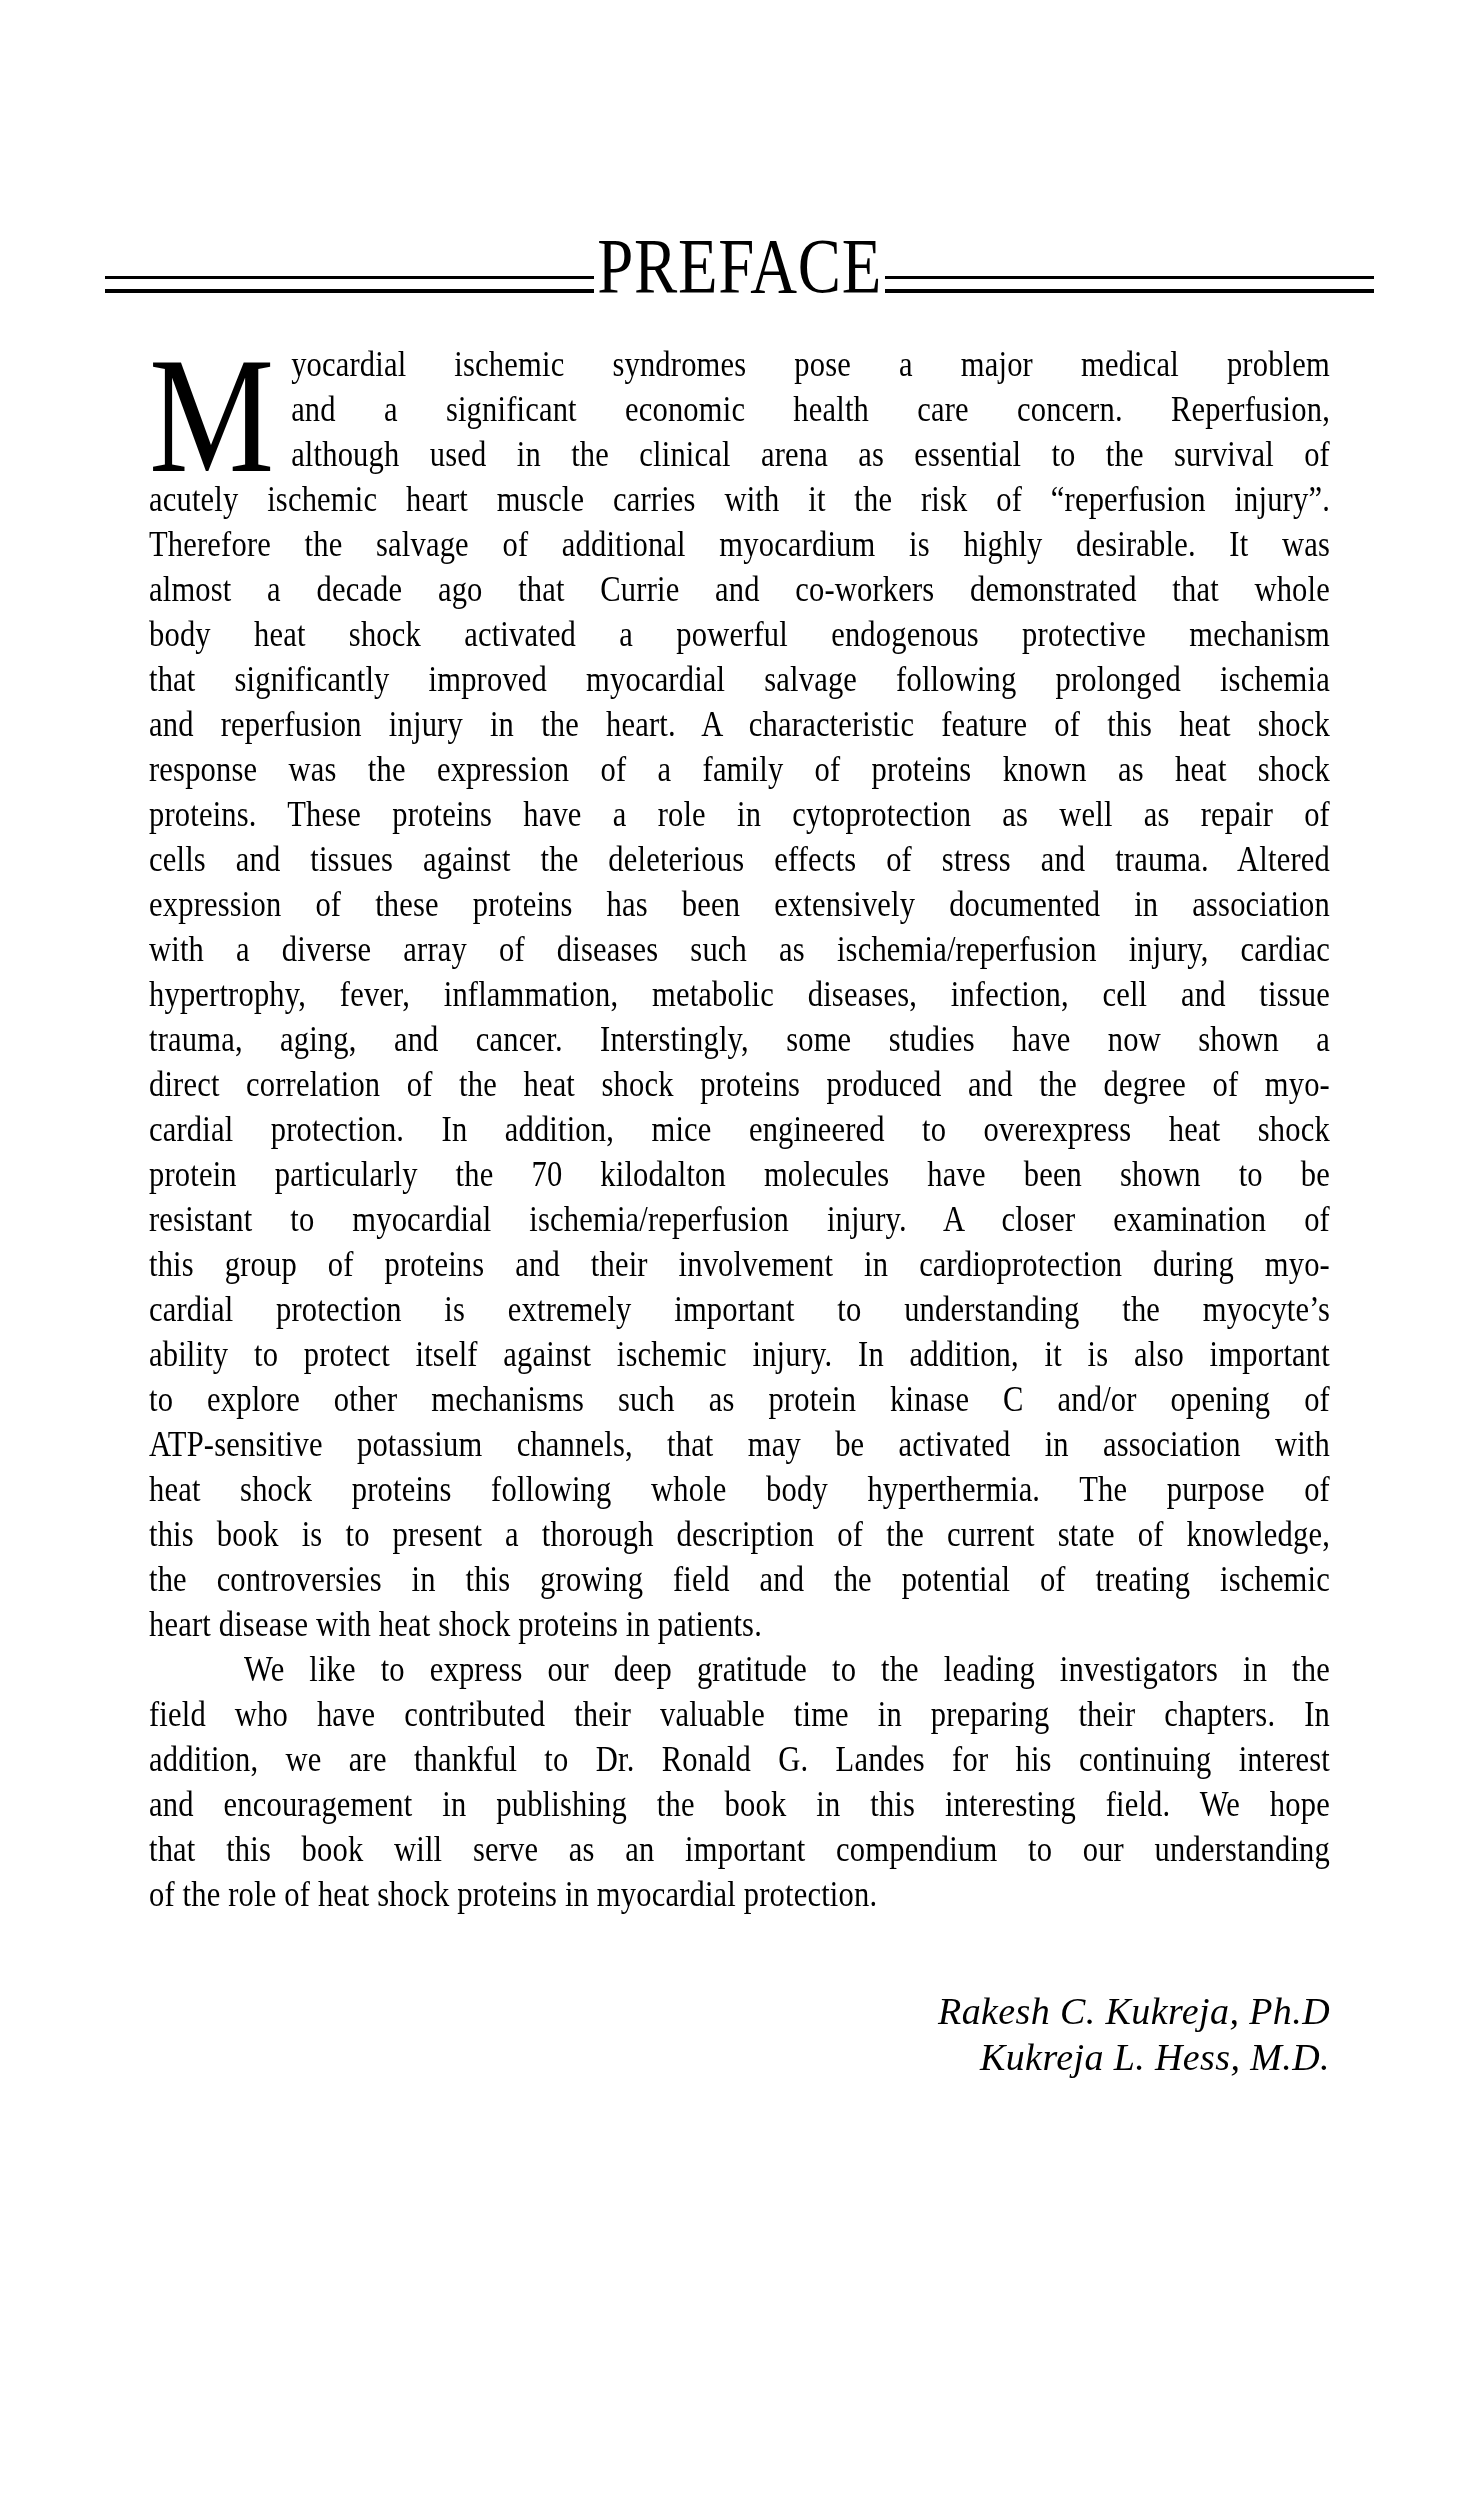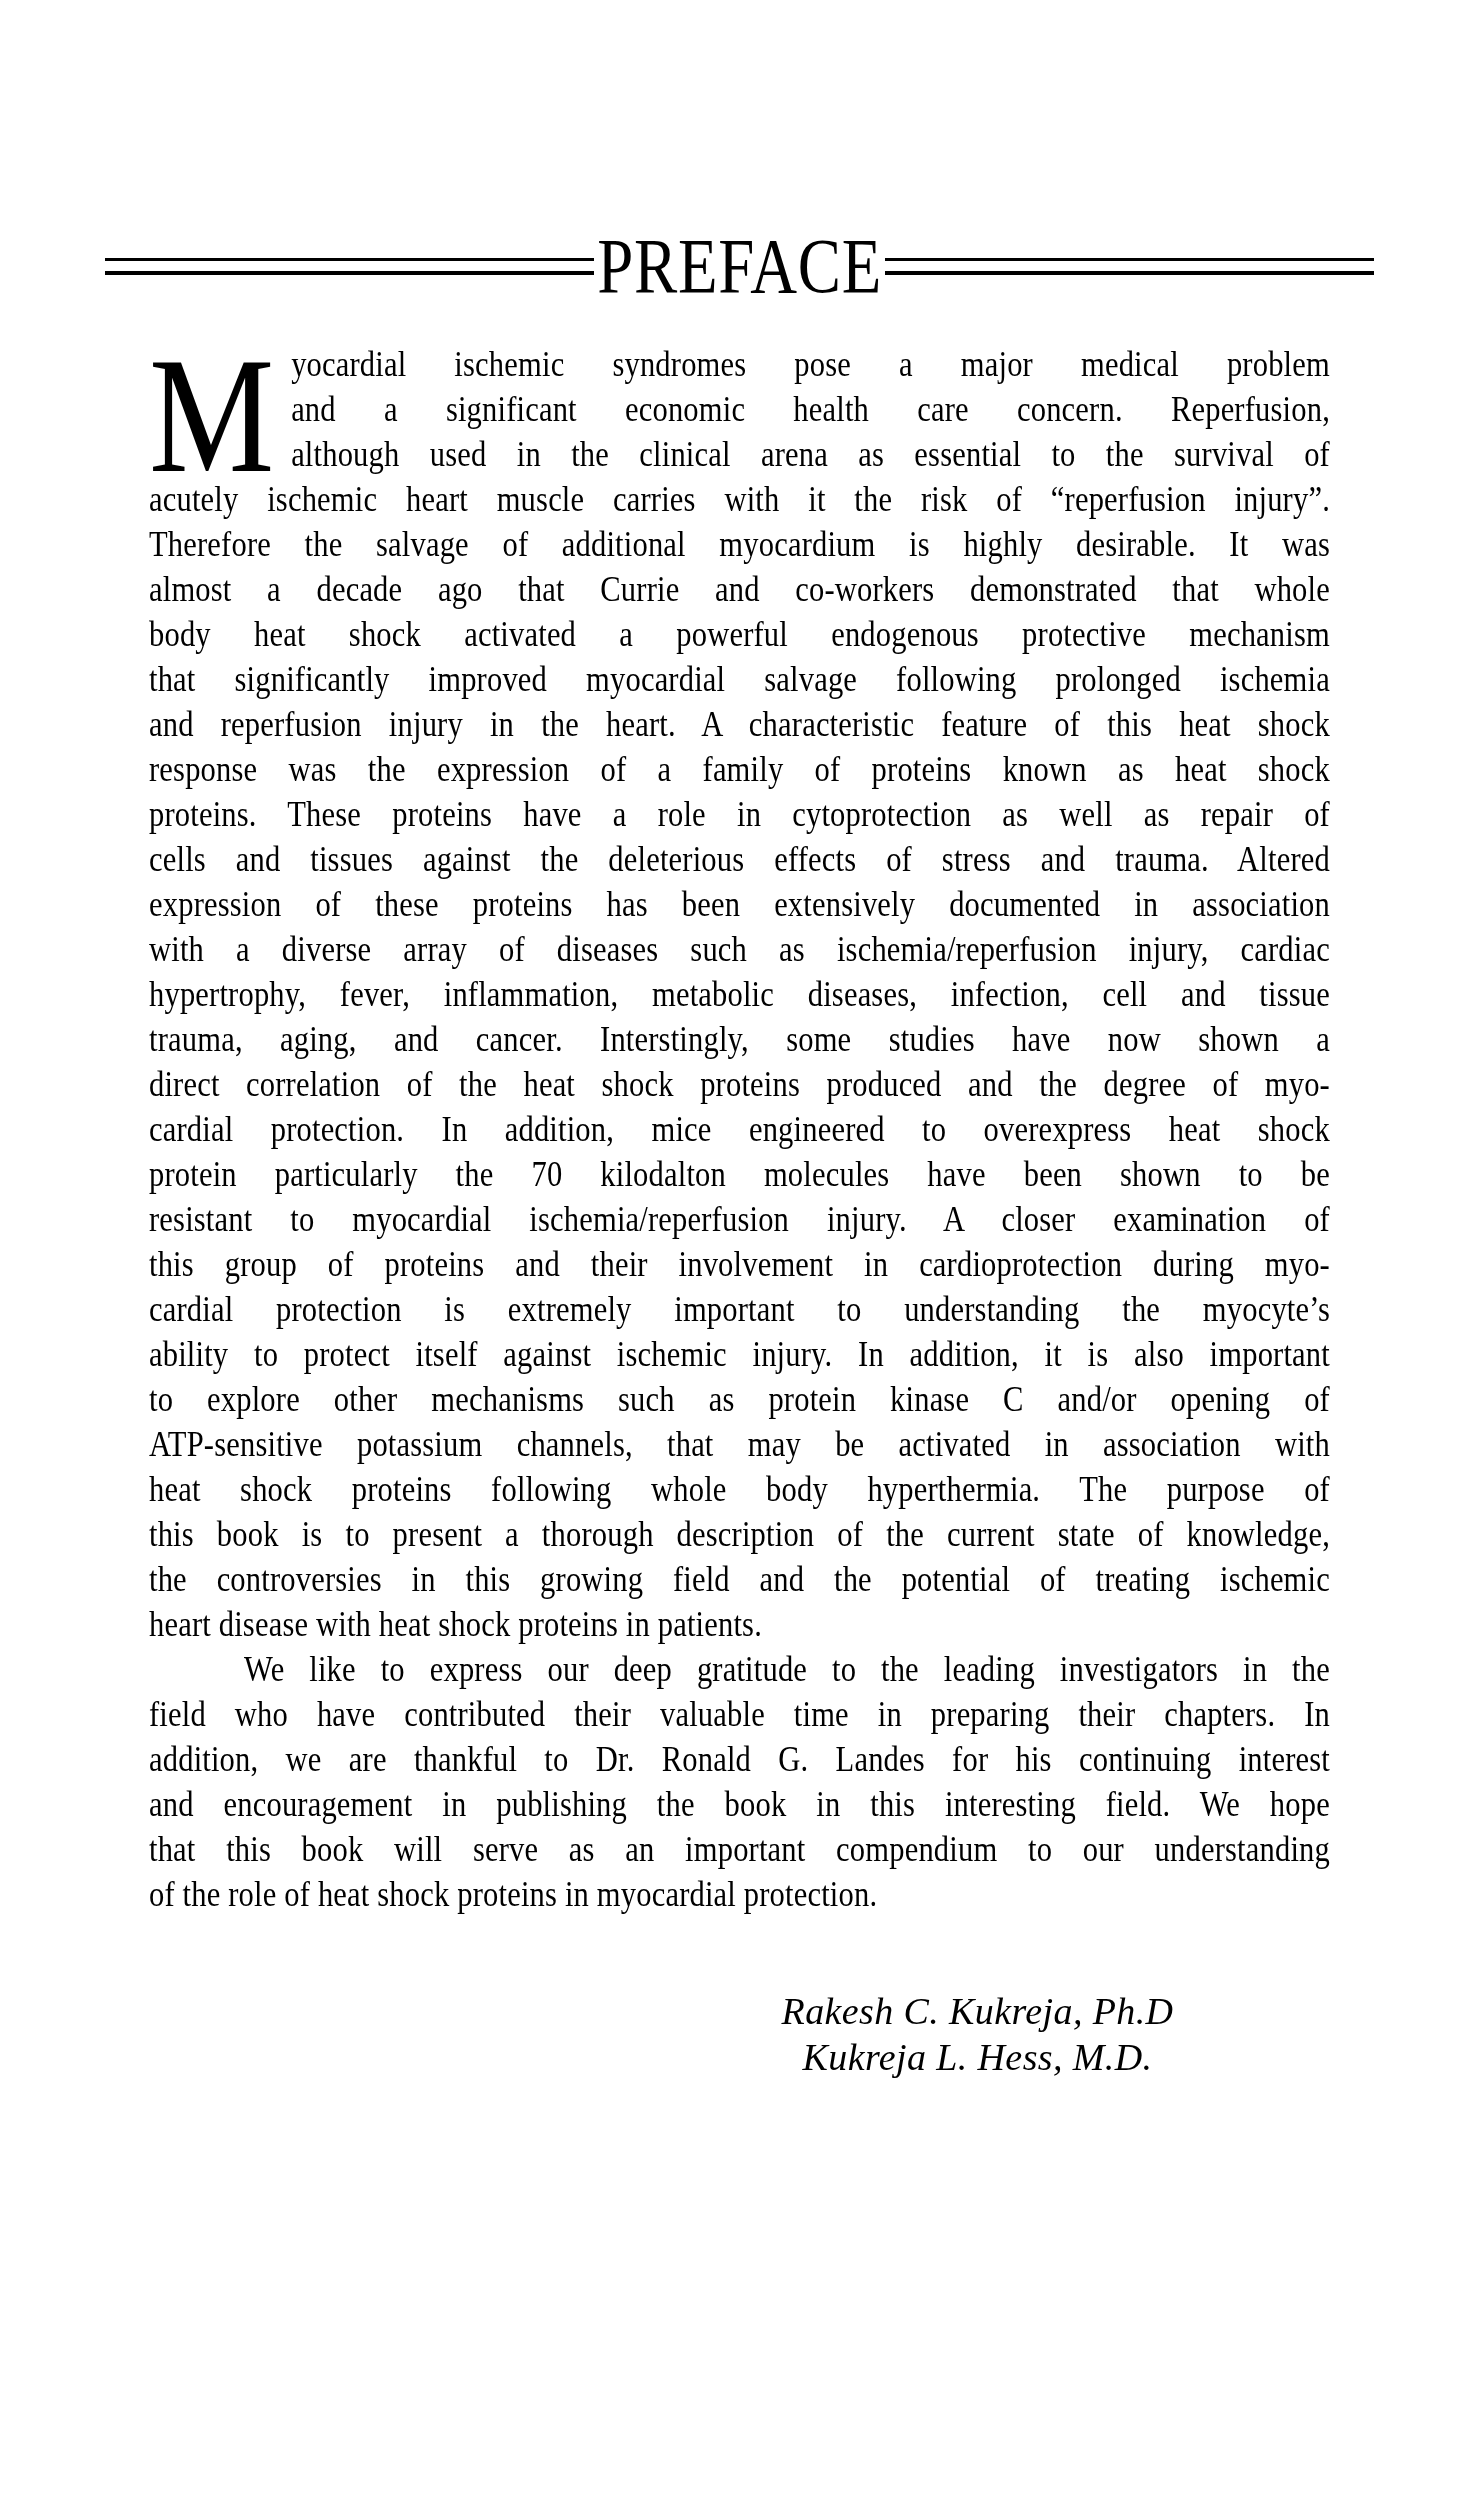--- a/index.html
+++ b/index.html
@@ -9,21 +9,21 @@
     margin:0 auto;
     background:#ffffff;
     overflow:hidden;
     font-family:"Liberation Serif","DejaVu Serif",serif;
     color:#000000;
   }
   
   .title-row {
     position:absolute;
     top:239px; left:105px; right:105px; height:54px;
-    display:flex; align-items:center;
+    display:flex; align-items:flex-end;
   }
   .title-rule {
     flex:1 1 auto;
     height:17px;
     box-sizing:border-box;
     border-top:3.6px solid #000;
     border-bottom:4.5px solid #000;
   }
   .title-text {
     display:inline-block;
@@ -54,21 +54,21 @@
     font-size:166px;
     line-height:146px;
   }
   .tline { text-align:justify; text-align-last:justify; white-space:normal; }
   .tline.para-end { text-align:left; text-align-last:left; }
   .tline.indented { text-indent:112px; }
   
   .signature {
     position:absolute;
     top:1988px; left:625px; right:149px;
-    text-align:center;
+    text-align:right;
     font-style:italic;
     font-size:38px;
     line-height:46px;
     letter-spacing:0.4px;
   }
 </style>
 </head>
 <body>
 
 <div class="page">

